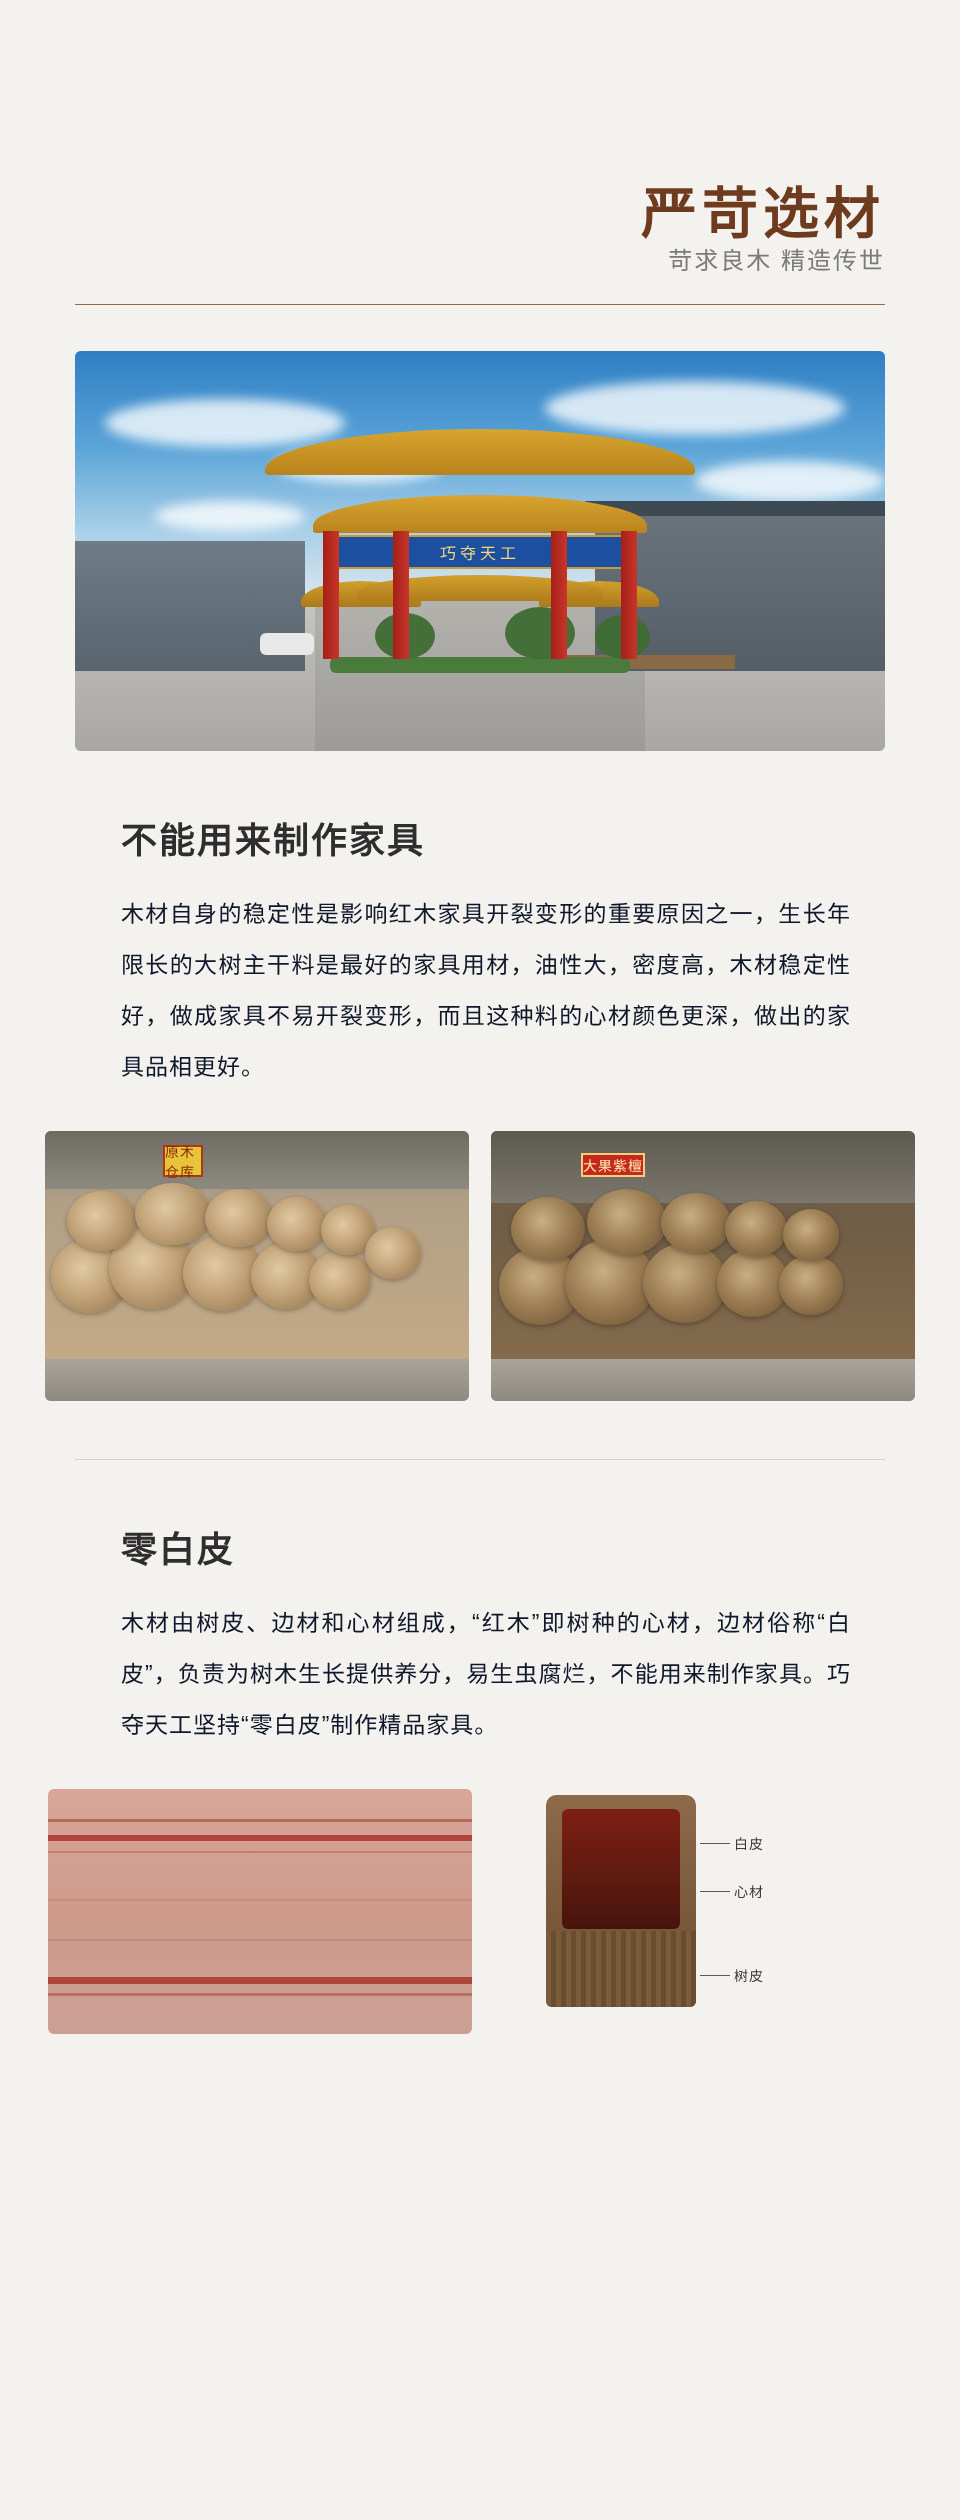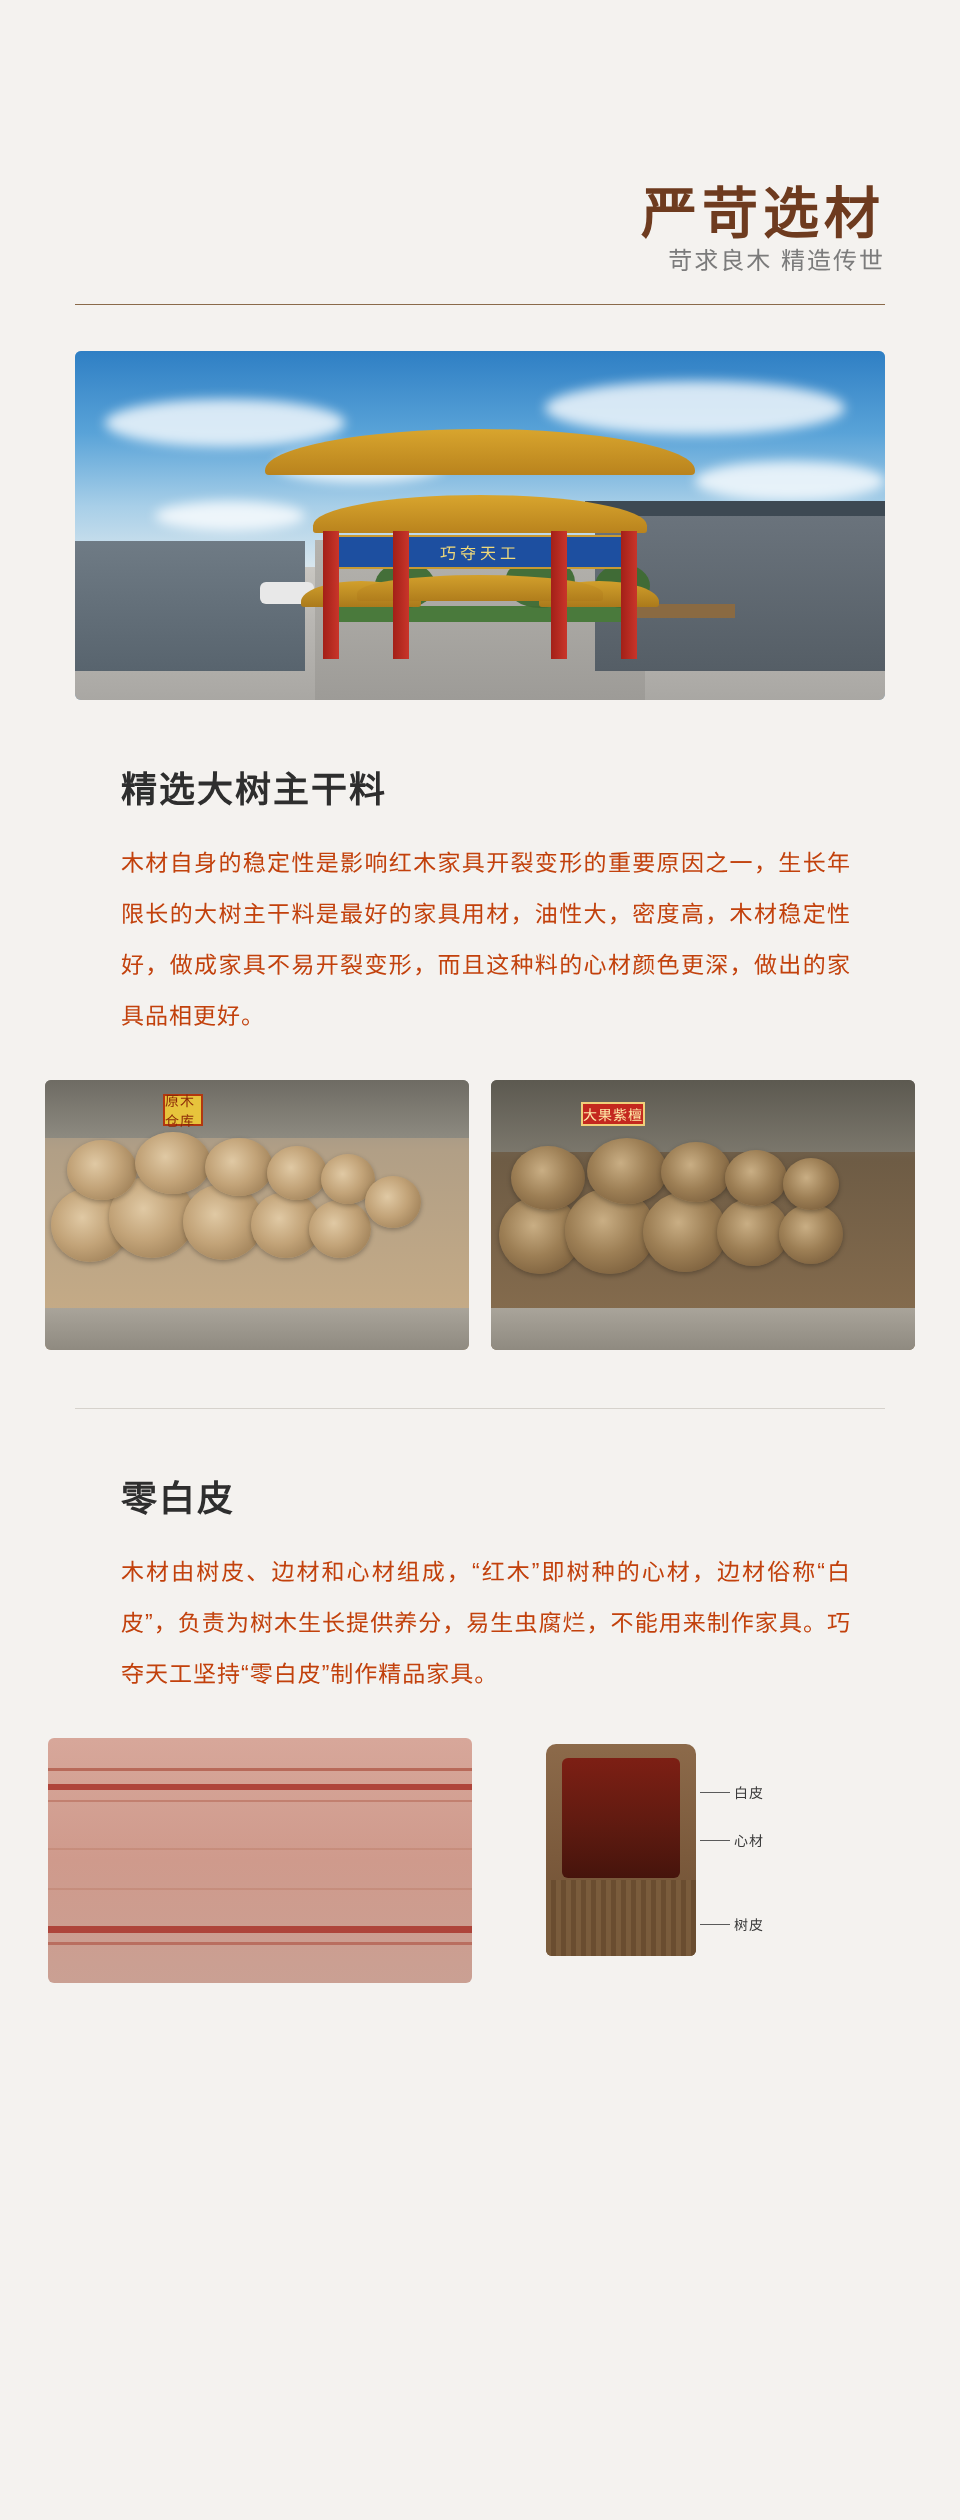--- a/index.html
+++ b/index.html
@@ -59,21 +59,21 @@
     letter-spacing:1px;
     text-align:justify;
   }
 
   
   .hero-wrap{
     margin:46px 75px 0 75px;
   }
   .hero{
     width:810px;
-    height:349px;
+    height:400px;
     border-radius:6px;
     overflow:hidden;
     position:relative;
     background:#89b4d8;
   }
   .sky{
     position:absolute;left:0;top:0;width:100%;height:62%;
     background:linear-gradient(180deg,#2f7fc4 0%,#59a3d8 38%,#a8cfe8 72%,#d8e6ee 100%);
   }
   .cloud{position:absolute;background:rgba(255,255,255,.78);border-radius:50%;filter:blur(6px);}
@@ -150,21 +150,21 @@
     font-family:"DejaVu Serif","Liberation Serif",serif;
     font-size:36px;
     color:#2e2e2e;
     font-weight:700;
     letter-spacing:2px;
     margin:0 0 26px 46px;
   }
   .sec-body{
     font-size:23px;
     line-height:51px;
-    color:#c2410c;
+    color:#0f172a;
     letter-spacing:1px;
     margin:0 34px 0 46px;
     text-align:justify;
   }
 
   
   .pair{
     display:flex;
     gap:22px;
     margin:38px 45px 0 45px;
@@ -292,21 +292,21 @@
         <div class="gate-roof3"></div>
         <div class="pillar p1"></div>
         <div class="pillar p2"></div>
         <div class="pillar p3"></div>
         <div class="pillar p4"></div>
       </div>
     </div>
   </div>
 
   <div class="section">
-    <h2 class="sec-title">精选大树主干料</h2>
+    <h2 class="sec-title">不能用来制作家具</h2>
     <p class="sec-body">木材自身的稳定性是影响红木家具开裂变形的重要原因之一，生长年限长的大树主干料是最好的家具用材，油性大，密度高，木材稳定性好，做成家具不易开裂变形，而且这种料的心材颜色更深，做出的家具品相更好。</p>
   </div>
 
   <div class="pair">
     <div class="logpic left">
       <div class="shed"></div>
       <div class="floor"></div>
       <div class="log" style="left:6px;top:108px;width:78px;height:74px;"></div>
       <div class="log" style="left:64px;top:96px;width:86px;height:82px;"></div>
       <div class="log" style="left:138px;top:104px;width:80px;height:76px;"></div>

